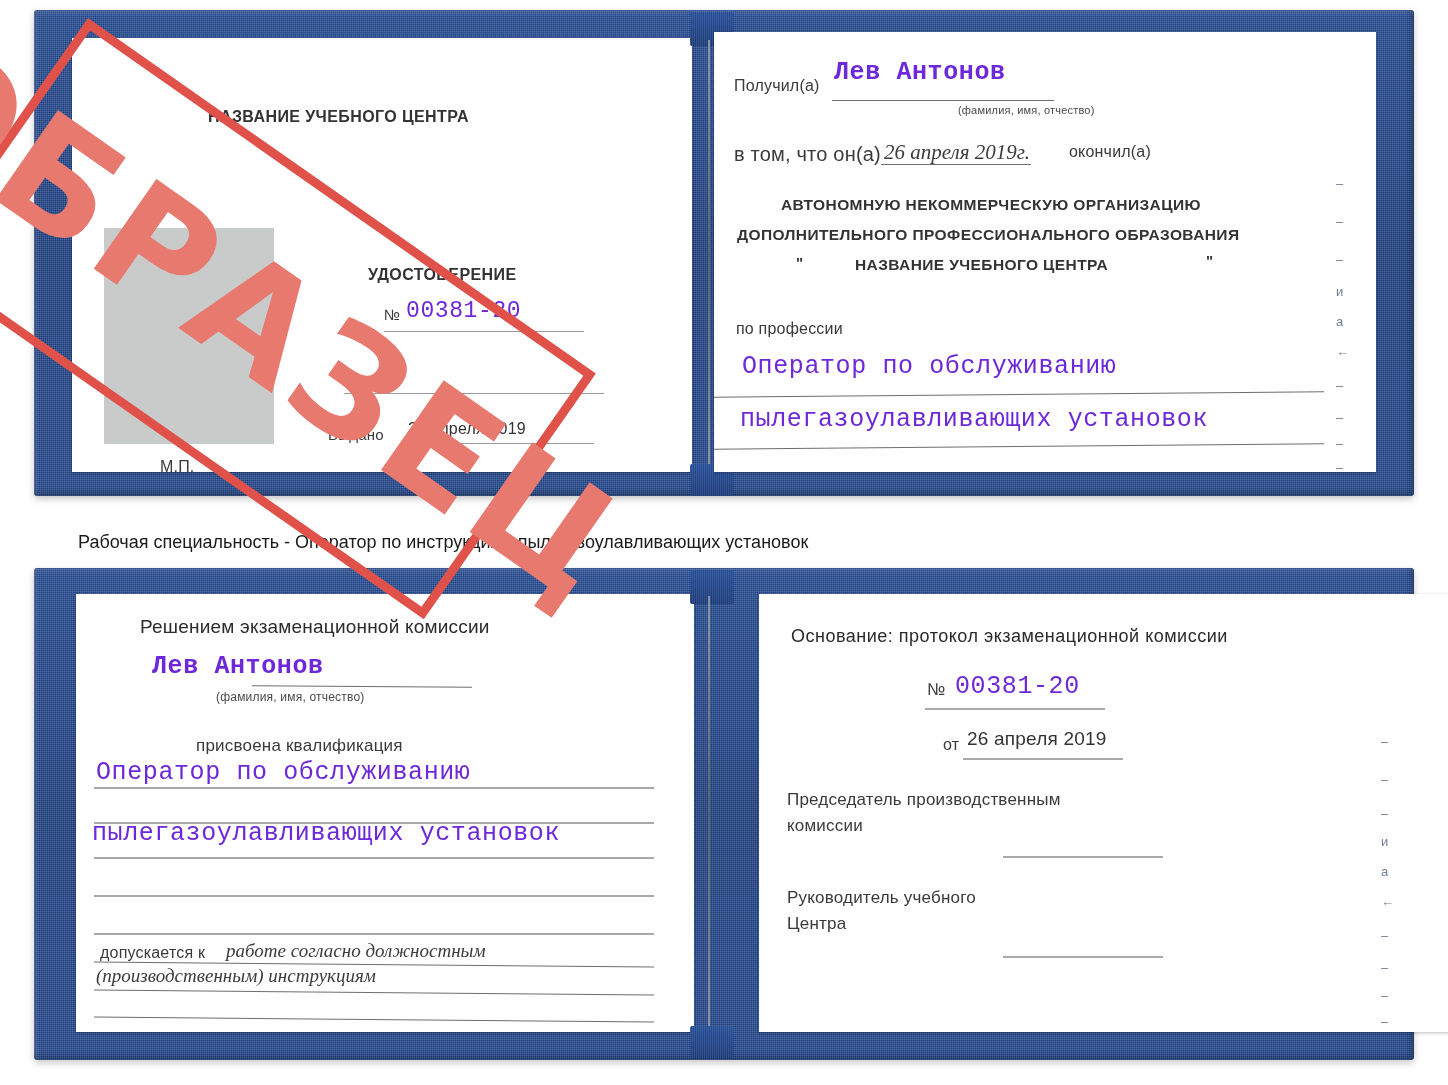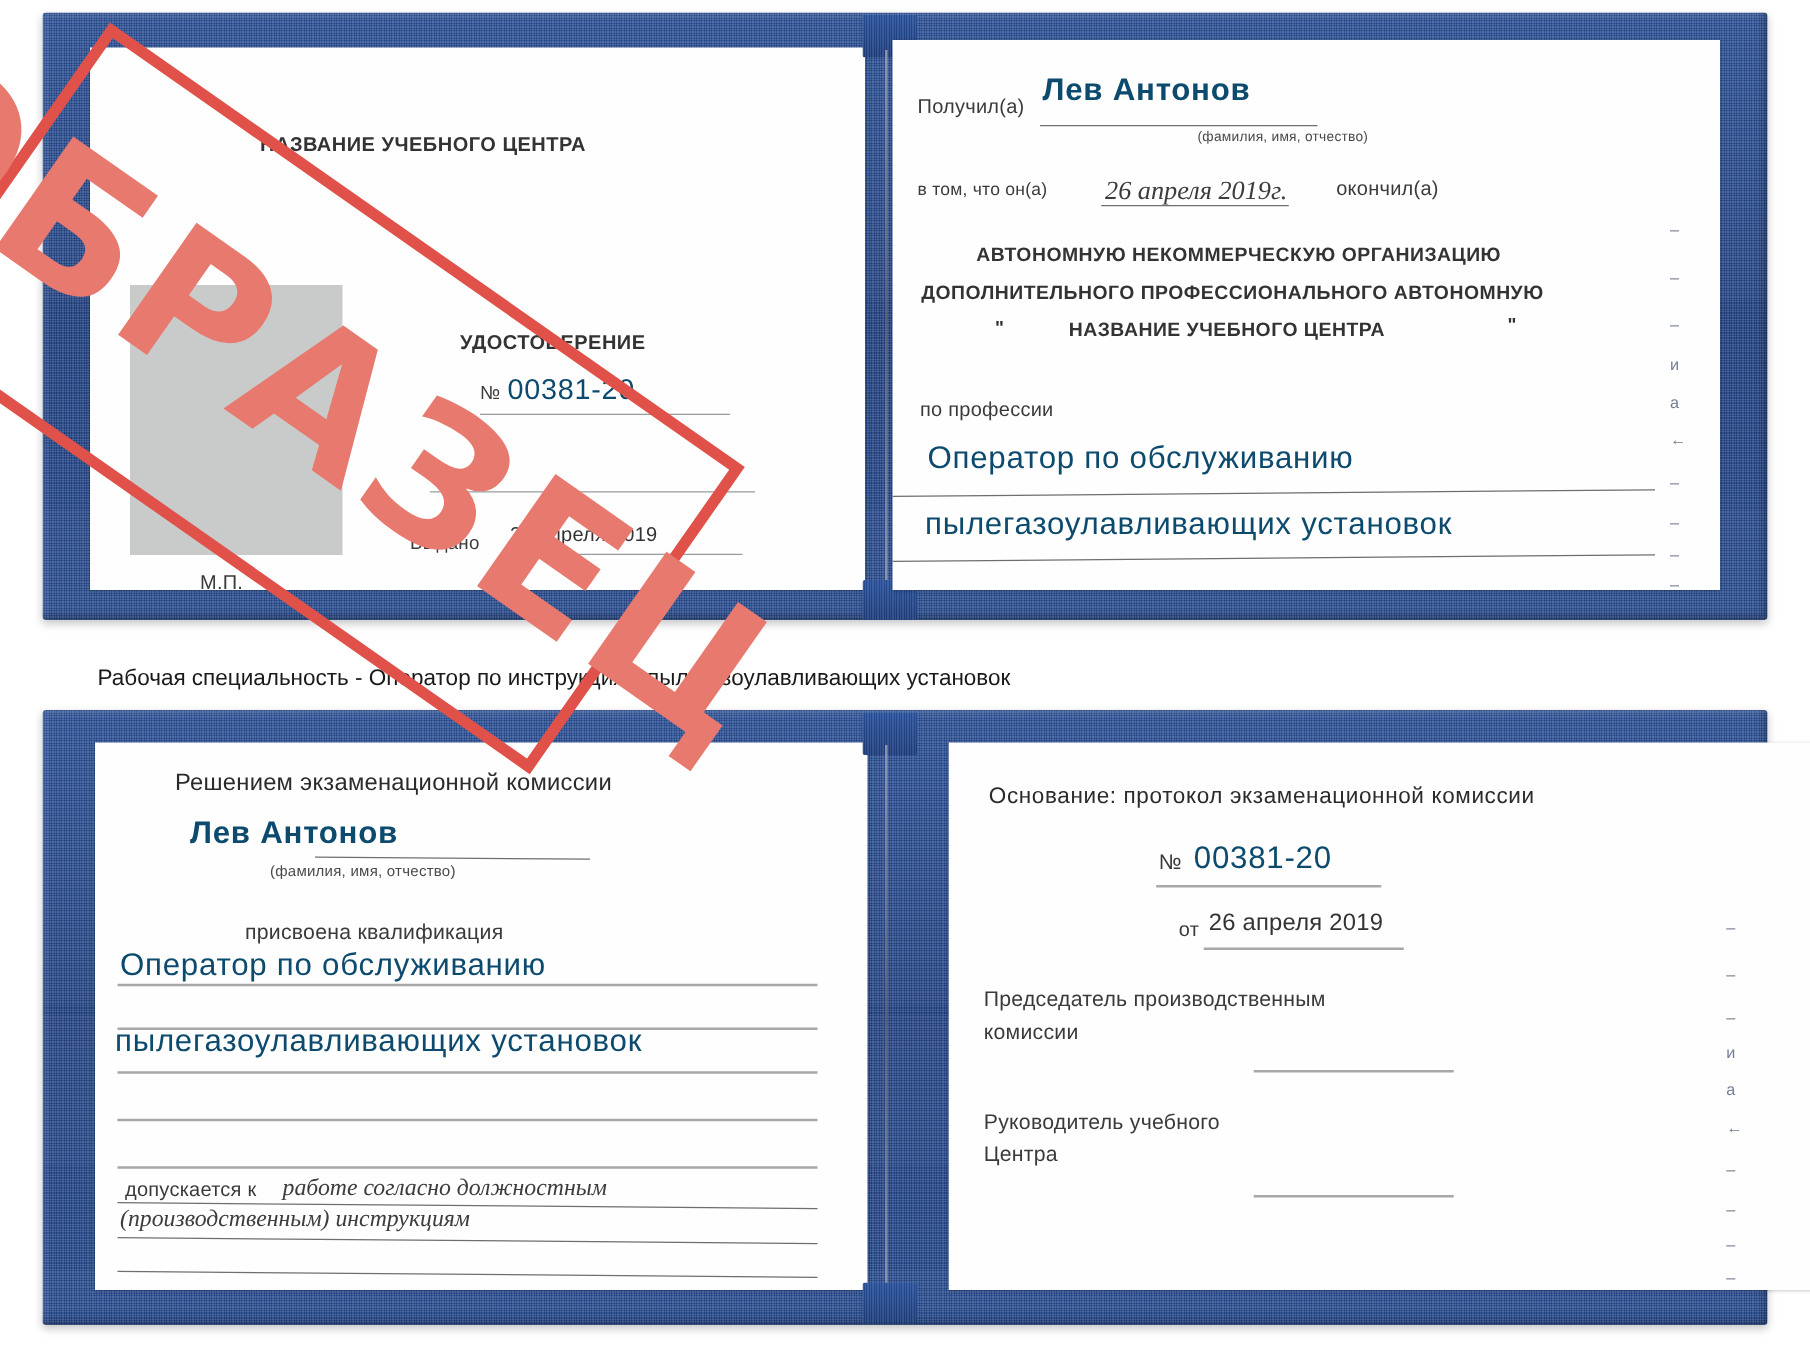--- a/index.html
+++ b/index.html
@@ -51,22 +51,22 @@
       repeating-linear-gradient(90deg, rgba(255,255,255,0.10) 0 1px, rgba(0,0,0,0.06) 1px 2px),
       linear-gradient(180deg,#27509c,#1d3d7c);
     border-radius:2px;
   }
 
   
   .t       { position:absolute; white-space:nowrap; color:#3a3a3a; font-size:15px; letter-spacing:.2px; }
   .t.bold  { font-weight:700; color:#333; }
   .t.small { font-size:11px; color:#4a4a4a; }
   .t.cap   { letter-spacing:.4px; }
-  .hand    { position:absolute; white-space:nowrap; color:#0c4a6e;
-             font-family:Liberation Sans, sans-serif; font-size:22px; letter-spacing:.6px; }
+  .hand    { position:absolute; white-space:nowrap; color:#6d28d9;
+             font-family:Liberation Mono, monospace; font-size:22px; letter-spacing:.6px; }
   .ital    { position:absolute; white-space:nowrap; color:#3c3c3c;
              font-family:"Liberation Serif", serif; font-style:italic; font-size:21px; }
   .rule    { position:absolute; height:1px; background:#9a9a9a; }
   .rule.dk { background:#6e6e6e; }
   .rule.th { height:2px; background:#a8a8a8; }
 
   .photo-box{
     position:absolute;
     background:#c9cbcb;
   }
@@ -133,27 +133,27 @@
 <div class="spine-tab" style="left:690px; top:12px; width:44px; height:34px;"></div>
 <div class="spine" style="left:708px; top:40px; height:430px;"></div>
 <div class="spine-tab" style="left:690px; top:464px; width:44px; height:32px;"></div>
 
 <div class="page right" style="left:714px; top:32px; width:662px; height:440px;">
   <div class="t" style="left:20px; top:45px; font-size:16px;">Получил(а)</div>
   <div class="hand" style="left:120px; top:26px; font-size:25px; font-weight:600;">Лев Антонов</div>
   <div class="rule dk" style="left:118px; top:68px; width:222px;"></div>
   <div class="t small" style="left:244px; top:72px;">(фамилия, имя, отчество)</div>
 
-  <div class="t" style="left:20px; top:111px; font-size:14px;">в том, что он(а)</div>
+  <div class="t" style="left:20px; top:111px; font-size:20px;">в том, что он(а)</div>
   <div class="ital" style="left:170px; top:108px;">26 апреля 2019г.</div>
   <div class="rule dk" style="left:167px; top:132px; width:150px;"></div>
   <div class="t" style="left:355px; top:111px; font-size:16px;">окончил(а)</div>
 
   <div class="t bold cap" style="left:67px; top:164px; font-size:15.5px;">АВТОНОМНУЮ НЕКОММЕРЧЕСКУЮ ОРГАНИЗАЦИЮ</div>
-  <div class="t bold cap" style="left:23px; top:194px; font-size:15.5px;">ДОПОЛНИТЕЛЬНОГО ПРОФЕССИОНАЛЬНОГО АВТОНОМНУЮ</div>
+  <div class="t bold cap" style="left:23px; top:194px; font-size:15.5px;">ДОПОЛНИТЕЛЬНОГО ПРОФЕССИОНАЛЬНОГО ОБРАЗОВАНИЯ</div>
   <div class="t bold" style="left:82px; top:222px; font-size:15px;">"</div>
   <div class="t bold cap" style="left:141px; top:224px; font-size:15.5px;">НАЗВАНИЕ УЧЕБНОГО ЦЕНТРА</div>
   <div class="t bold" style="left:492px; top:220px; font-size:15px;">"</div>
 
   <div class="t" style="left:22px; top:288px; font-size:16px;">по профессии</div>
   <div class="hand" style="left:28px; top:320px; font-size:25px;">Оператор по обслуживанию</div>
   <div class="rule dk" style="left:0px; top:362px; width:610px; transform:rotate(-0.5deg);"></div>
   <div class="hand" style="left:26px; top:373px; font-size:25px;">пылегазоулавливающих установок</div>
   <div class="rule dk" style="left:0px; top:414px; width:610px; transform:rotate(-0.5deg);"></div>
 

